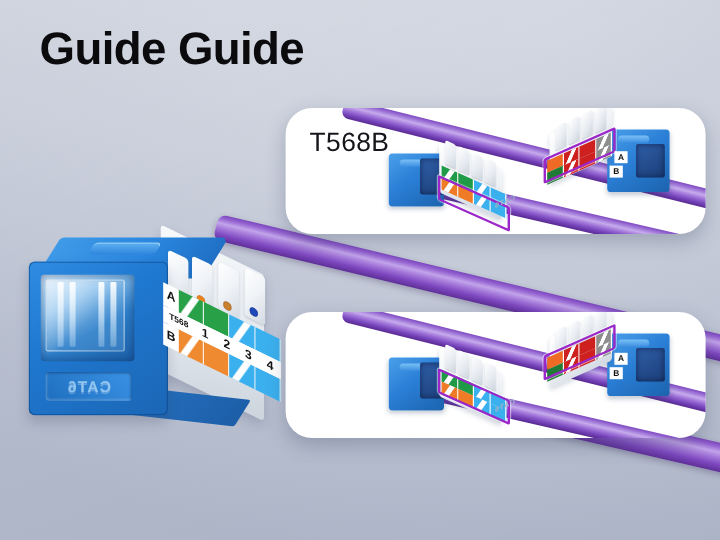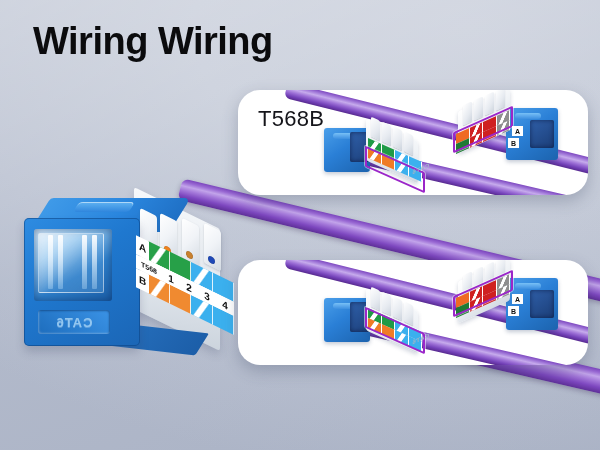--- a/index.html
+++ b/index.html
@@ -222,21 +222,21 @@
 </style>
 </head>
 <body>
 
 <div id="stage">
   <div class="bg-sheen"></div>
 
   <div class="cable-long" id="cable-main"></div>
   <div class="cable-long" id="cable-lower"></div>
 
-  <div id="title">Wiring Wiring</div>
+  <div id="title">Guide Guide</div>
 
   <div id="jack-main">
     <div class="jk-body"></div>
     <div class="jk-base"></div>
     <div class="jk-top"></div>
     <div class="jk-tab"></div>
 
     <div class="caps">
       <div class="cap" style="left:2px;top:12px;transform:skewY(26deg);">
           <span class="dot" style="background:#c9812f;"></span>

